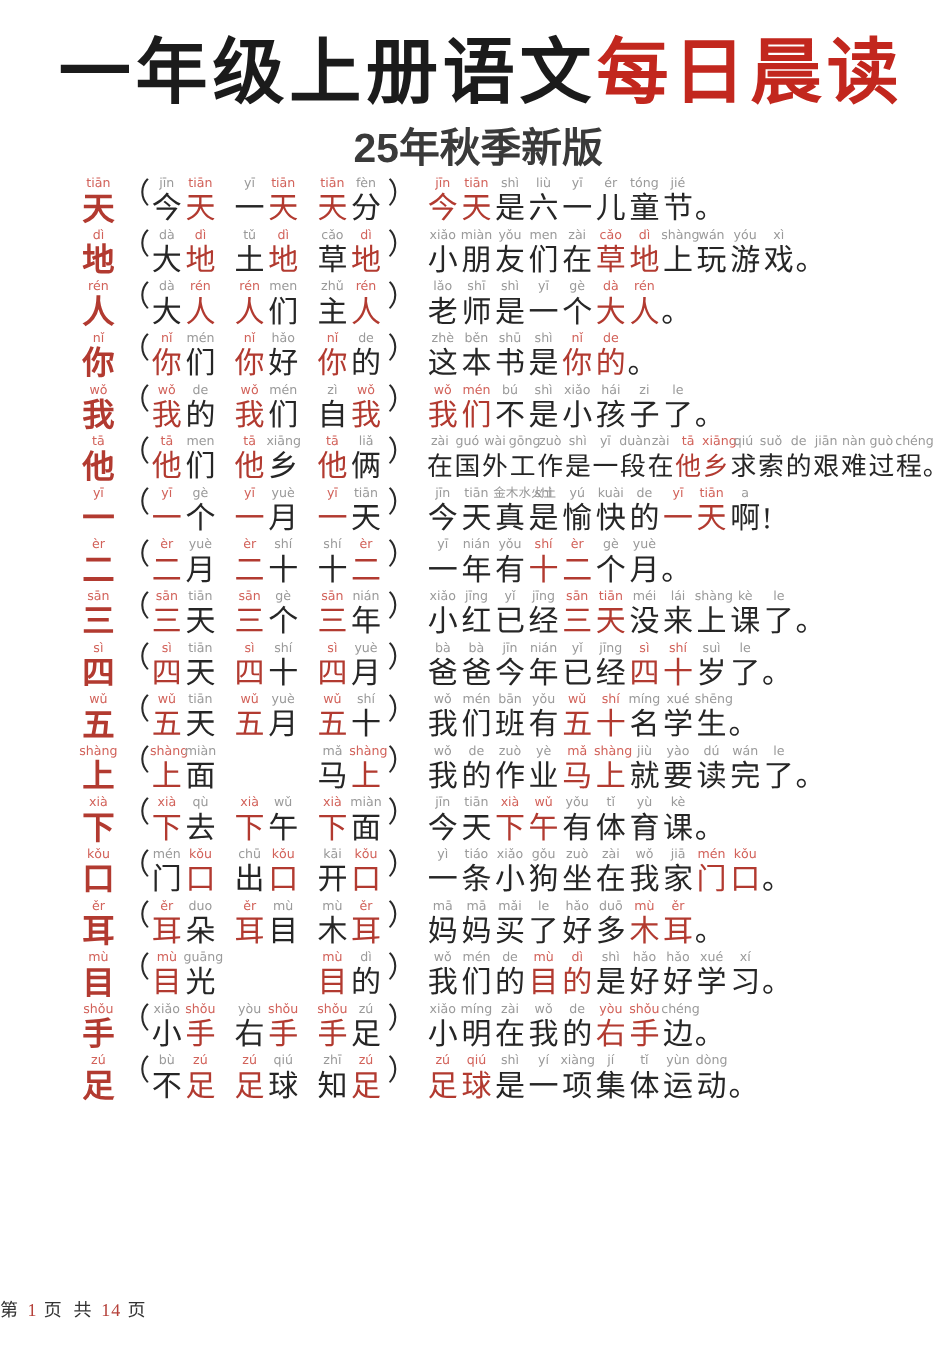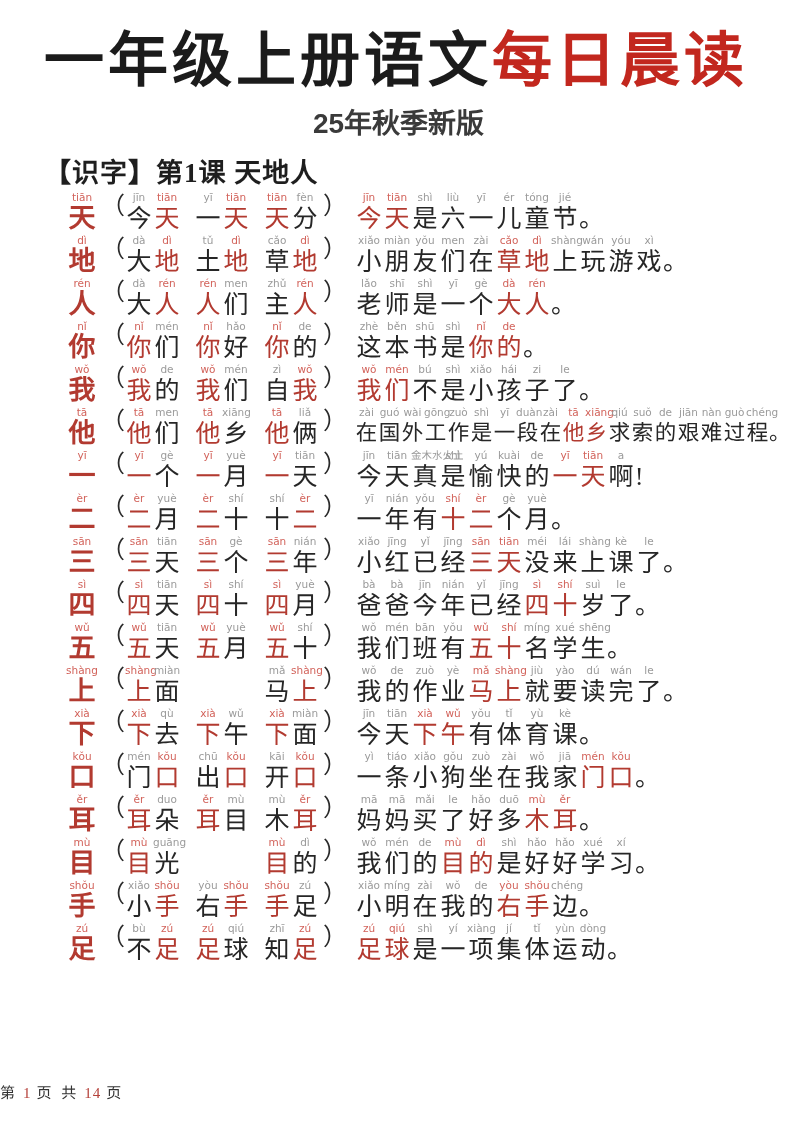--- a/index.html
+++ b/index.html
@@ -12,28 +12,28 @@
   }
   html,body{margin:0;padding:0;}
   body{
     width:793px;height:1122px;background:#ffffff;
     font-family:"Liberation Serif","DejaVu Serif",serif;
     color:var(--ink);position:relative;overflow:hidden;
   }
   .page{padding:24px 40px 0 44px;}
 
   .title{
-    text-align:left;white-space:nowrap;
+    text-align:right;white-space:nowrap;
     font-size:60px;line-height:74px;font-weight:bold;
     letter-spacing:4px;color:#1b1b1b;
   }
   .title .red{color:var(--red-title);}
 
   .subtitle{
-    text-align:center;font-size:28px;line-height:44px;font-weight:bold;
+    text-align:center;font-size:34px;line-height:44px;font-weight:bold;
     color:var(--subtitle);margin-top:4px;
     font-family:"Liberation Sans","DejaVu Sans",sans-serif;
   }
 
   .section-header{
     font-size:27px;line-height:34px;font-weight:600;
     color:#1e1e1e;margin-top:10px;letter-spacing:1px;
   }
 
   .row{display:flex;align-items:flex-start;margin-top:1px;margin-left:21px;}
@@ -68,21 +68,20 @@
 </head>
 <body>
 
 <div class="page">
   <div class="title">
     <span>一年级上册语文</span><span class="red">每日晨读</span>
   </div>
   <div class="subtitle">25年秋季新版</div>
 
   <div class="section">
-    <div class="section-header">【识字】第1课 天地人</div>
     <div class="rows">
         <div class="row">
           <div class="unit red head">
             <div class="py">tiān</div>
             <div class="hz">天</div>
           </div>
           <div class="paren">（</div>
           <div class="words">
             <div class="word">
               <div class="unit">

